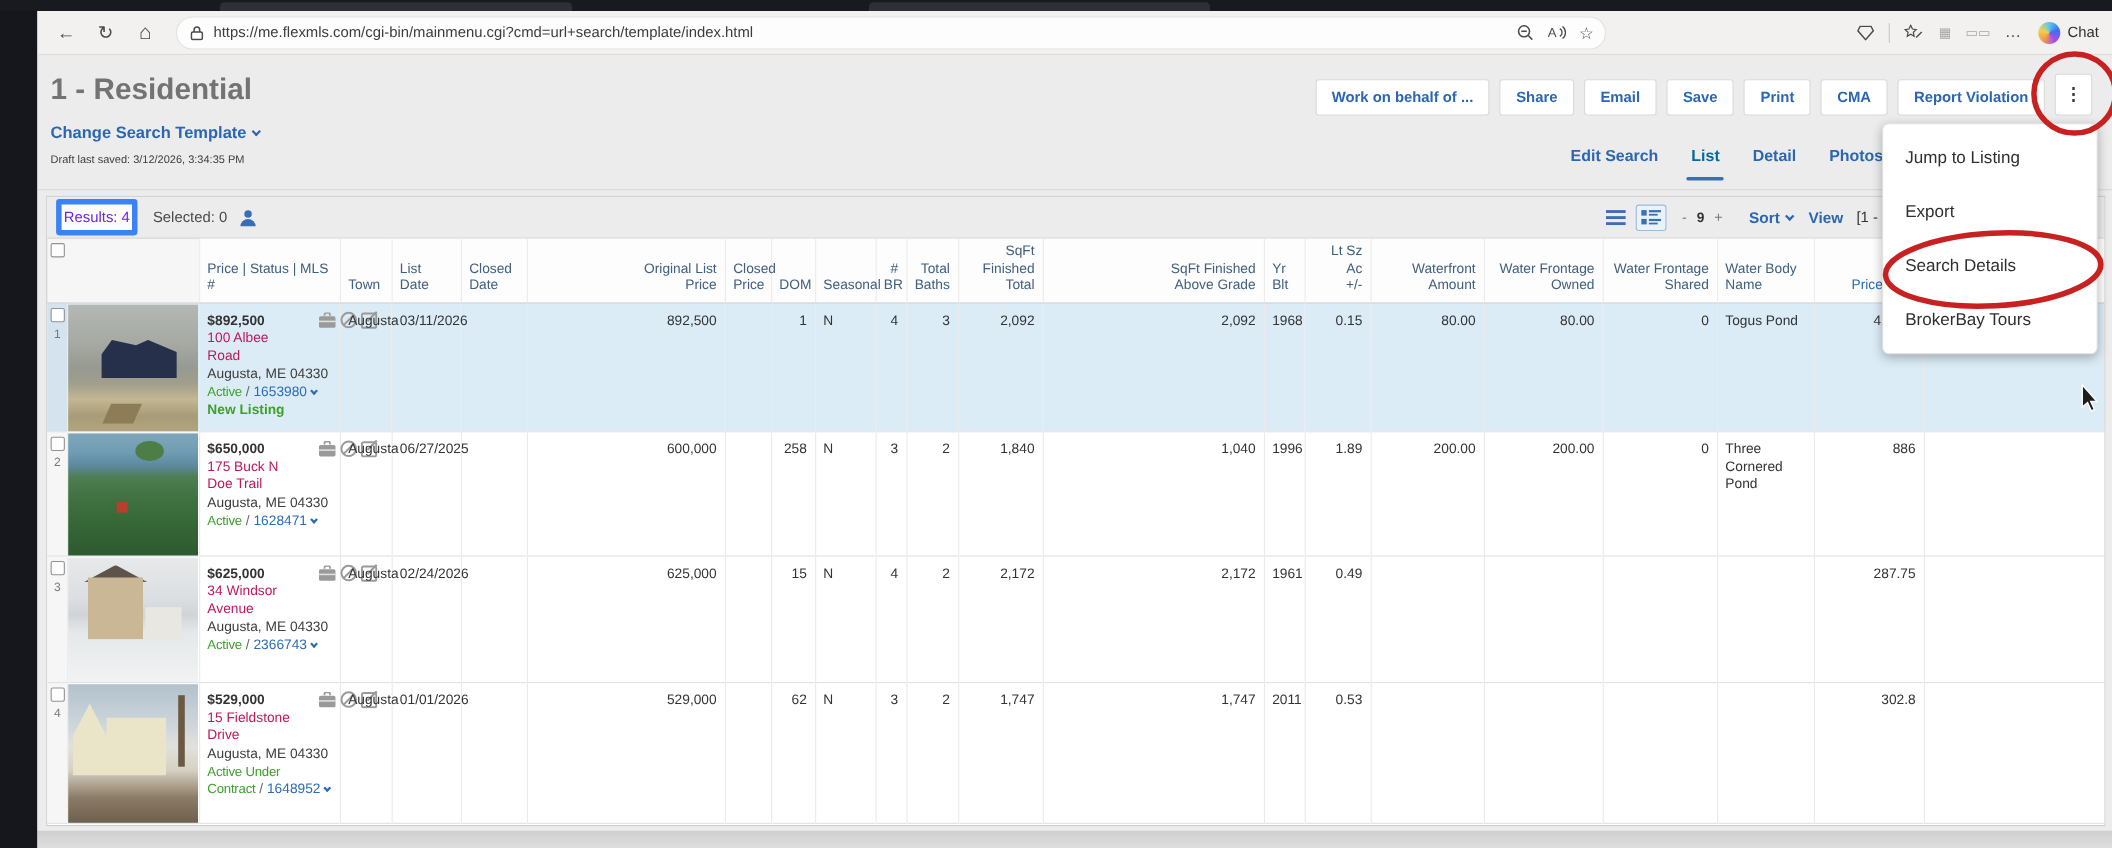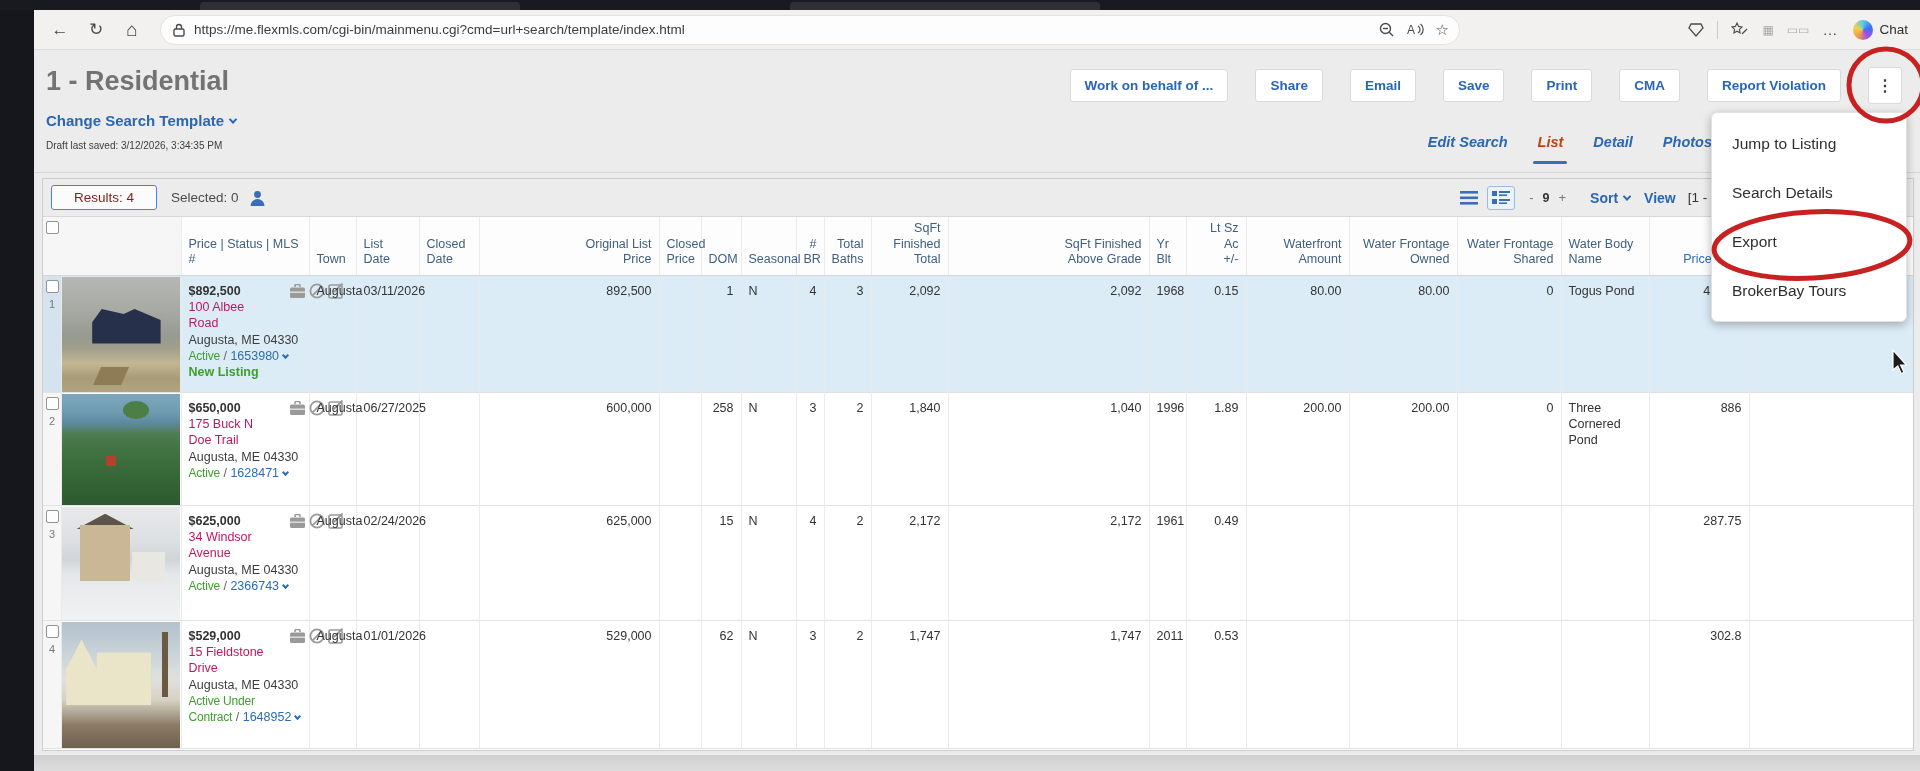--- a/index.html
+++ b/index.html
@@ -24,35 +24,35 @@
 
   
   .page { position:absolute; left:34px; top:50px; right:0; bottom:16px; background:#ececec; z-index:10; }
   .bottom-strip { position:absolute; left:34px; bottom:0; right:0; height:16px; background:linear-gradient(#cfcfcf,#dedede); z-index:8; }
 
   .page-title { position:absolute; left:12px; top:16px; font-size:27px; font-weight:700; color:#737373; }
   .cst-link { position:absolute; left:12px; top:62px; font-size:15px; font-weight:600; color:#2a66b2; display:flex; align-items:center; cursor:pointer; }
   .draft { position:absolute; left:12px; top:90px; font-size:10px; color:#3d3d3d; }
   .hdr-divider { position:absolute; left:0; right:0; top:122px; border-top:1px solid #d6d6d6; }
 
-  .actions { position:absolute; top:17px; right:18px; display:flex; align-items:center; gap:27px; }
+  .actions { position:absolute; top:17px; right:18px; display:flex; align-items:flex-end; gap:9px; }
   .abtn { background:#fff; border:1px solid #dadada; border-radius:3px; color:#2a66b2; font-size:13.5px; font-weight:600; padding:8px 14px; white-space:nowrap; cursor:pointer; }
   .kebab { width:34px; text-align:center; padding:8px 0; font-size:16px; color:#3f3f3f; font-weight:700; }
 
   .tabs { position:absolute; top:84px; right:208px; display:flex; gap:30px; }
-  .tab { font-size:14.5px; color:#2a66b2; font-weight:600; padding-bottom:10px; position:relative; white-space:nowrap; cursor:pointer;font-style:italic; }
-  .tab.active { color:#c2410c; }
+  .tab { font-size:14.5px; color:#2a66b2; font-weight:600; padding-bottom:10px; position:relative; white-space:nowrap; cursor:pointer; }
+  .tab.active { color:#0369a1; }
   .tab.active::after { content:""; position:absolute; left:50%; transform:translateX(-50%); bottom:-4px; width:34px; height:3px; background:#3c6eb4; border-radius:2px; }
 
   .chev { display:inline-block; width:6px; height:6px; border-right:2px solid currentColor; border-bottom:2px solid currentColor; transform:rotate(45deg) translate(-1px,-1px); margin-left:6px; }
 
   
   .container { position:absolute; left:8px; right:6px; top:128px; bottom:4px; background:#fff; border:1px solid #cdcdcd; }
   .rtoolbar { height:38px; background:#ececec; border-bottom:1px solid #d8d8d8; display:flex; align-items:center; padding:0 160px 0 8px; }
-  .rpill { background:#fbfbfb; border:1px solid #3b82f6; border-radius:3px; font-size:13.5px; color:#7f1d1d; padding:4px 22px; }
+  .rpill { background:#fbfbfb; border:5px solid #3b82f6; border-radius:3px; font-size:13.5px; color:#6d28d9; padding:4px 2px; }
   .rsel { font-size:13.5px; color:#4a4a4a; margin-left:14px; }
   .rspacer { flex:1 1 auto; }
   .viewbtn { display:flex; align-items:center; justify-content:center; width:28px; height:24px; border-radius:3px; margin-left:4px; }
   .viewbtn.sel { border:1px solid #9dbbdc; background:#eaf2fb; }
   .fs-ctl { display:flex; align-items:center; margin:0 10px 0 14px; font-size:13px; color:#777; gap:9px; }
   .fs-num { color:#333; font-weight:700; font-size:12.5px; }
   .sortlink, .viewlink { color:#2a66b2; font-size:14px; font-weight:600; margin-left:14px; display:flex; align-items:center; cursor:pointer; }
   .viewval { color:#333; font-size:13.5px; margin-left:12px; white-space:nowrap; }
 
   
@@ -516,22 +516,22 @@
               <td class="al-l"></td>
               <td class="al-r">302.8</td>
               <td style="border-right:none"></td>
             </tr>
           </tbody>
       </table>
     </div>
 
     <div class="menu" id="menu">
         <div class="mitem">Jump to Listing</div>
+        <div class="mitem">Export</div>
         <div class="mitem">Search Details</div>
-        <div class="mitem">Export</div>
         <div class="mitem">BrokerBay Tours</div>
       </div>
   </div>
 
   <div class="bottom-strip"></div>
 
   <svg class="overlay" viewBox="0 0 1920 771">
     <ellipse cx="1886" cy="85" rx="37" ry="36" fill="none" stroke="#c82121" stroke-width="5"></ellipse>
     <ellipse cx="1812" cy="245" rx="98" ry="33" fill="none" stroke="#c82121" stroke-width="5" transform="rotate(-3 1812 245)"></ellipse>
     <g transform="translate(1893,350)">

